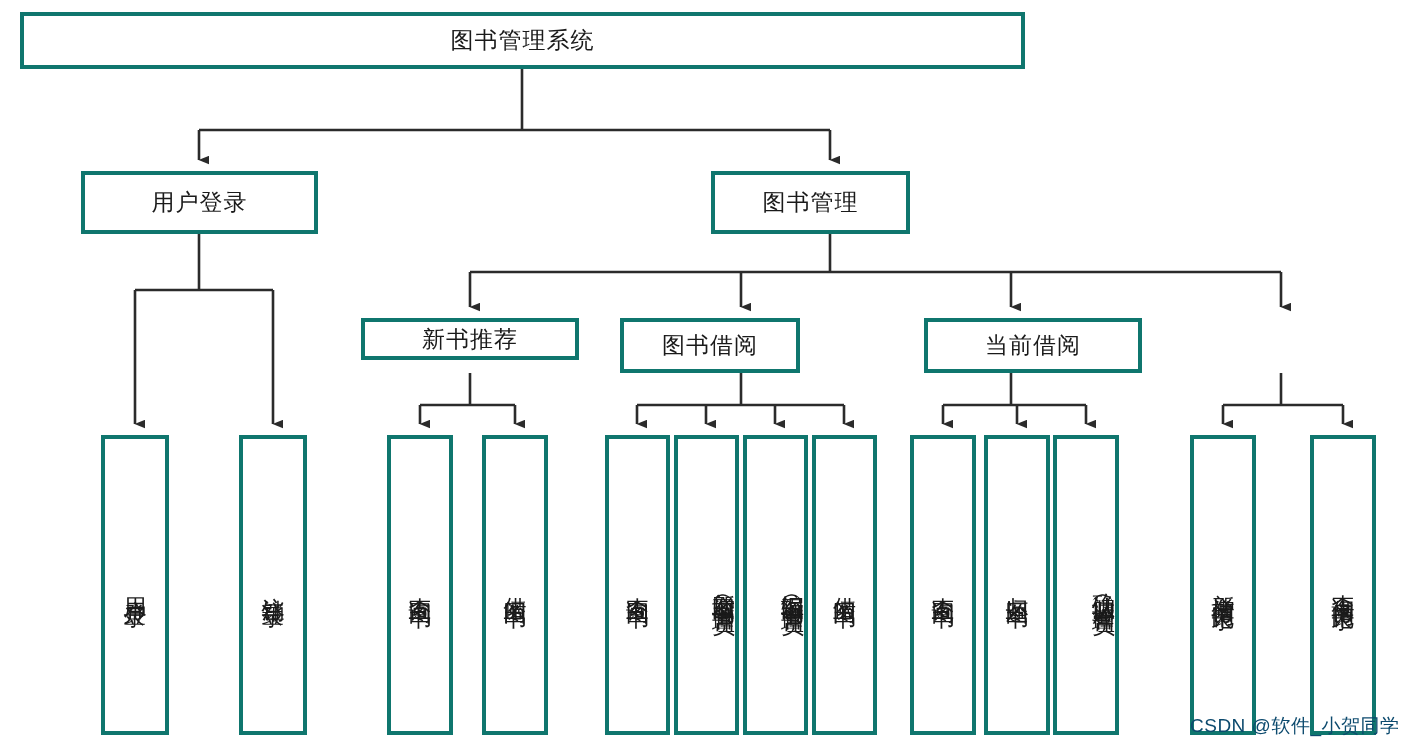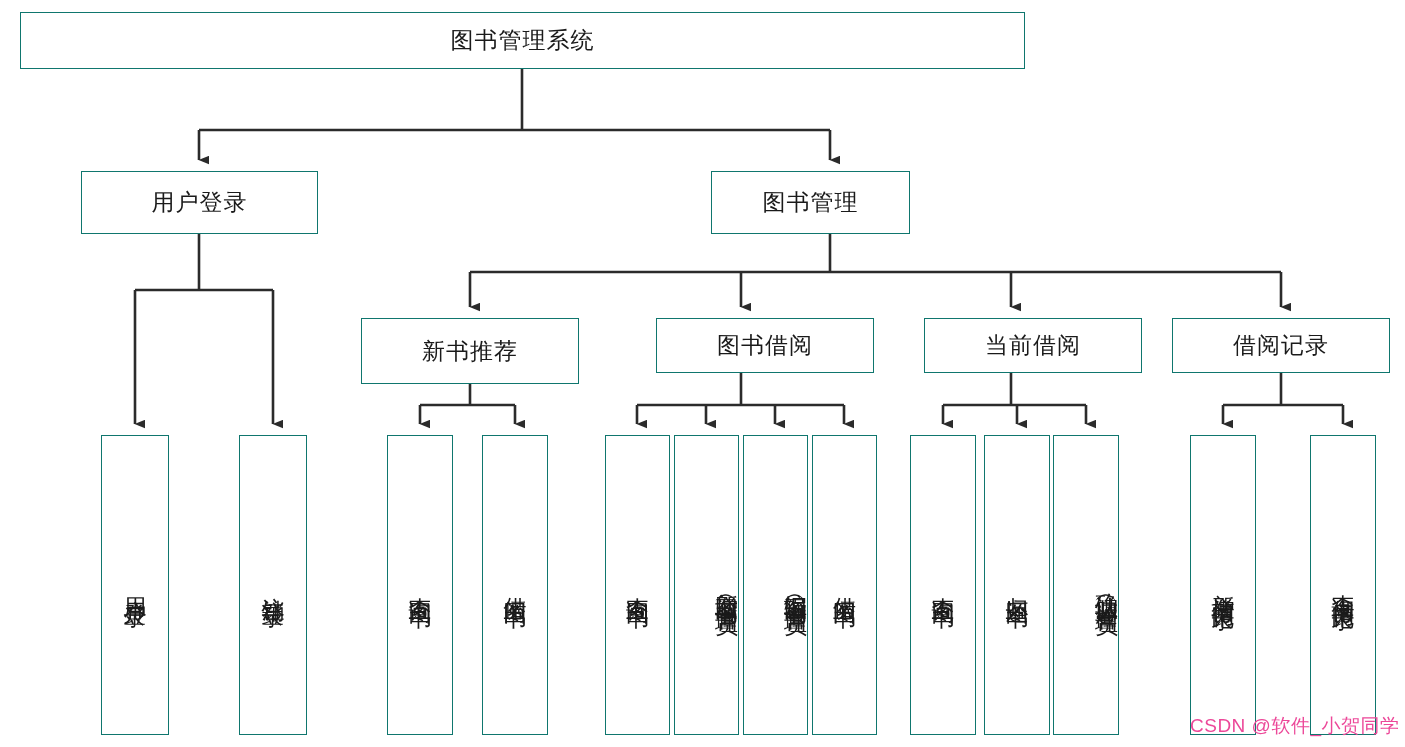--- a/index.html
+++ b/index.html
@@ -20,21 +20,21 @@
   #wires {
     position: absolute;
     left: 0;
     top: 0;
     width: 1405px;
     height: 747px;
   }
   .node {
     position: absolute;
     box-sizing: border-box;
-    border: 1px solid #0f766e;
+    border: 4px solid #0f766e;
     background: #ffffff;
     display: flex;
     align-items: center;
     justify-content: center;
     color: #1a1a1a;
     overflow: hidden;
   }
   .node-h {
     font-size: 23px;
     letter-spacing: 1px;
@@ -53,21 +53,21 @@
   }
   .node-v.mid {
     align-items: center;
     padding-top: 0;
   }
   .watermark {
     position: absolute;
     left: 1190px;
     top: 713px;
     font-size: 19px;
-    color: #ec4899;
+    color: #0c4a6e;
     white-space: nowrap;
     letter-spacing: 0.5px;
     pointer-events: none;
   }
 </style>
 </head>
 <body>
 
 <div id="canvas">
 
@@ -128,31 +128,28 @@
     <span>图书管理系统</span>
   </div>
 
   <div class="node node-h" style="left:81px; top:171px; width:237px; height:63px;">
     <span>用户登录</span>
   </div>
   <div class="node node-h" style="left:711px; top:171px; width:199px; height:63px;">
     <span>图书管理</span>
   </div>
 
-  <div class="node node-h" style="left:361px; top:318px; width:218px; height:66px;">
+  <div class="node node-h" style="left:361px; top:318px; width:218px; height:42px;">
     <span>新书推荐</span>
   </div>
-  <div class="node node-h" style="left:656px; top:318px; width:218px; height:55px;">
+  <div class="node node-h" style="left:620px; top:318px; width:180px; height:55px;">
     <span>图书借阅</span>
   </div>
   <div class="node node-h" style="left:924px; top:318px; width:218px; height:55px;">
     <span>当前借阅</span>
-  </div>
-  <div class="node node-h" style="left:1172px; top:318px; width:218px; height:55px;">
-    <span>借阅记录</span>
   </div>
 
   <div class="node node-v mid" style="left:101px; top:435px; width:68px; height:300px;">
     <span>用户登录</span>
   </div>
   <div class="node node-v mid" style="left:239px; top:435px; width:68px; height:300px;">
     <span>注销登录</span>
   </div>
 
   <div class="node node-v mid" style="left:387px; top:435px; width:66px; height:300px;">

